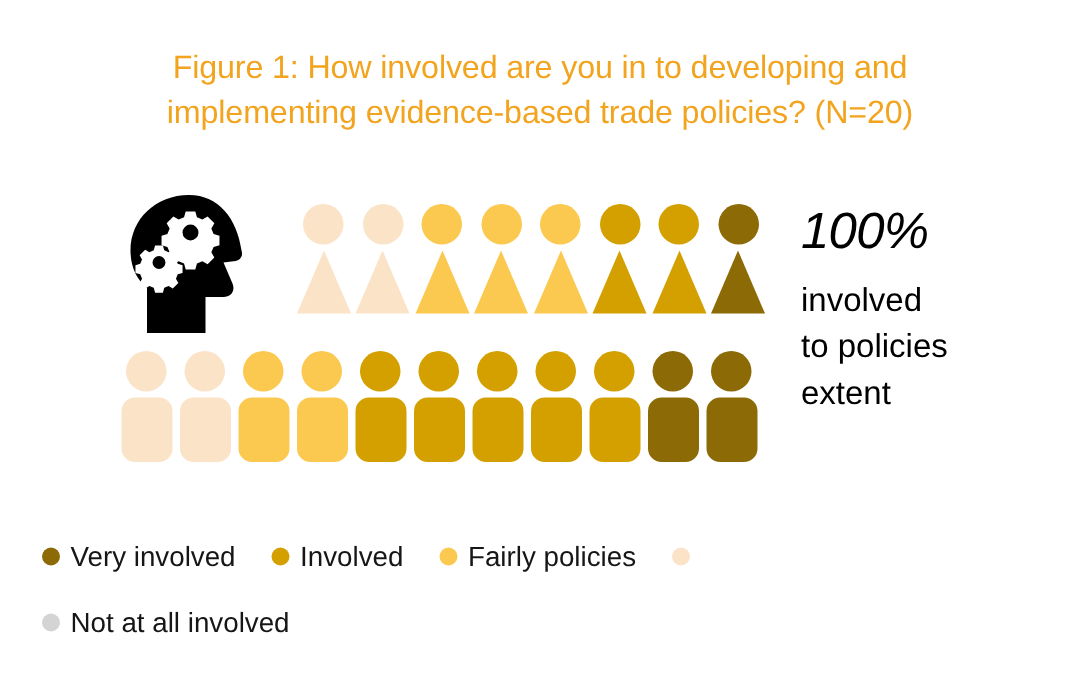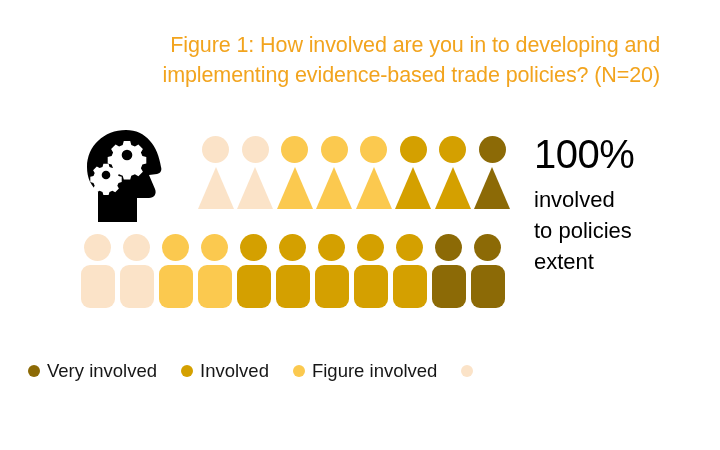--- a/index.html
+++ b/index.html
@@ -15,21 +15,21 @@
     font-family: "Liberation Sans", sans-serif;
     -webkit-font-smoothing: antialiased;
   }
 
   
   #chart-title {
     position: absolute;
     left: 60px;
     top: 30px;
     width: 600px;
-    text-align: right;
+    text-align: center;
     color: #F2A41E;
     font-size: 21.5px;
     line-height: 30px;
     font-weight: 400;
     letter-spacing: -0.1px;
   }
   #chart-title .tline { display: block; white-space: nowrap; }
 
   
   #head-icon {
@@ -89,25 +89,26 @@
   }
 
   
   #big-stat {
     position: absolute;
     left: 534px;
     top: 128px;
     width: 180px;
   }
   #big-stat-number {
-    font-size: 40px;
+    font-size: 34px;
     line-height: 52px;
     color: #000000;
     font-weight: 400;
     letter-spacing: -0.5px;
+    font-style: italic;
   }
   #big-stat-caption {
     font-size: 22px;
     line-height: 31px;
     color: #000000;
     font-weight: 400;
     margin-top: 4px;
   }
   #big-stat-caption .cline { display: block; white-space: nowrap; }
 
@@ -281,19 +282,25 @@
       <div class="legend-item">
         <span class="legend-swatch" style="background: rgb(140, 106, 6);"></span>
         <span class="legend-label">Very involved</span>
       </div>
       <div class="legend-item">
         <span class="legend-swatch" style="background: rgb(212, 160, 0);"></span>
         <span class="legend-label">Involved</span>
       </div>
       <div class="legend-item">
         <span class="legend-swatch" style="background: rgb(251, 201, 79);"></span>
-        <span class="legend-label">Figure involved</span>
+        <span class="legend-label">Fairly policies</span>
       </div>
       <div class="legend-item">
         <span class="legend-swatch" style="background: rgb(251, 227, 200);"></span>
+      </div>
+    </div>
+    <div class="legend-row">
+      <div class="legend-item">
+        <span class="legend-swatch" style="background: rgb(212, 212, 212);"></span>
+        <span class="legend-label">Not at all involved</span>
       </div>
     </div>
   </div>
 
 </body></html>

